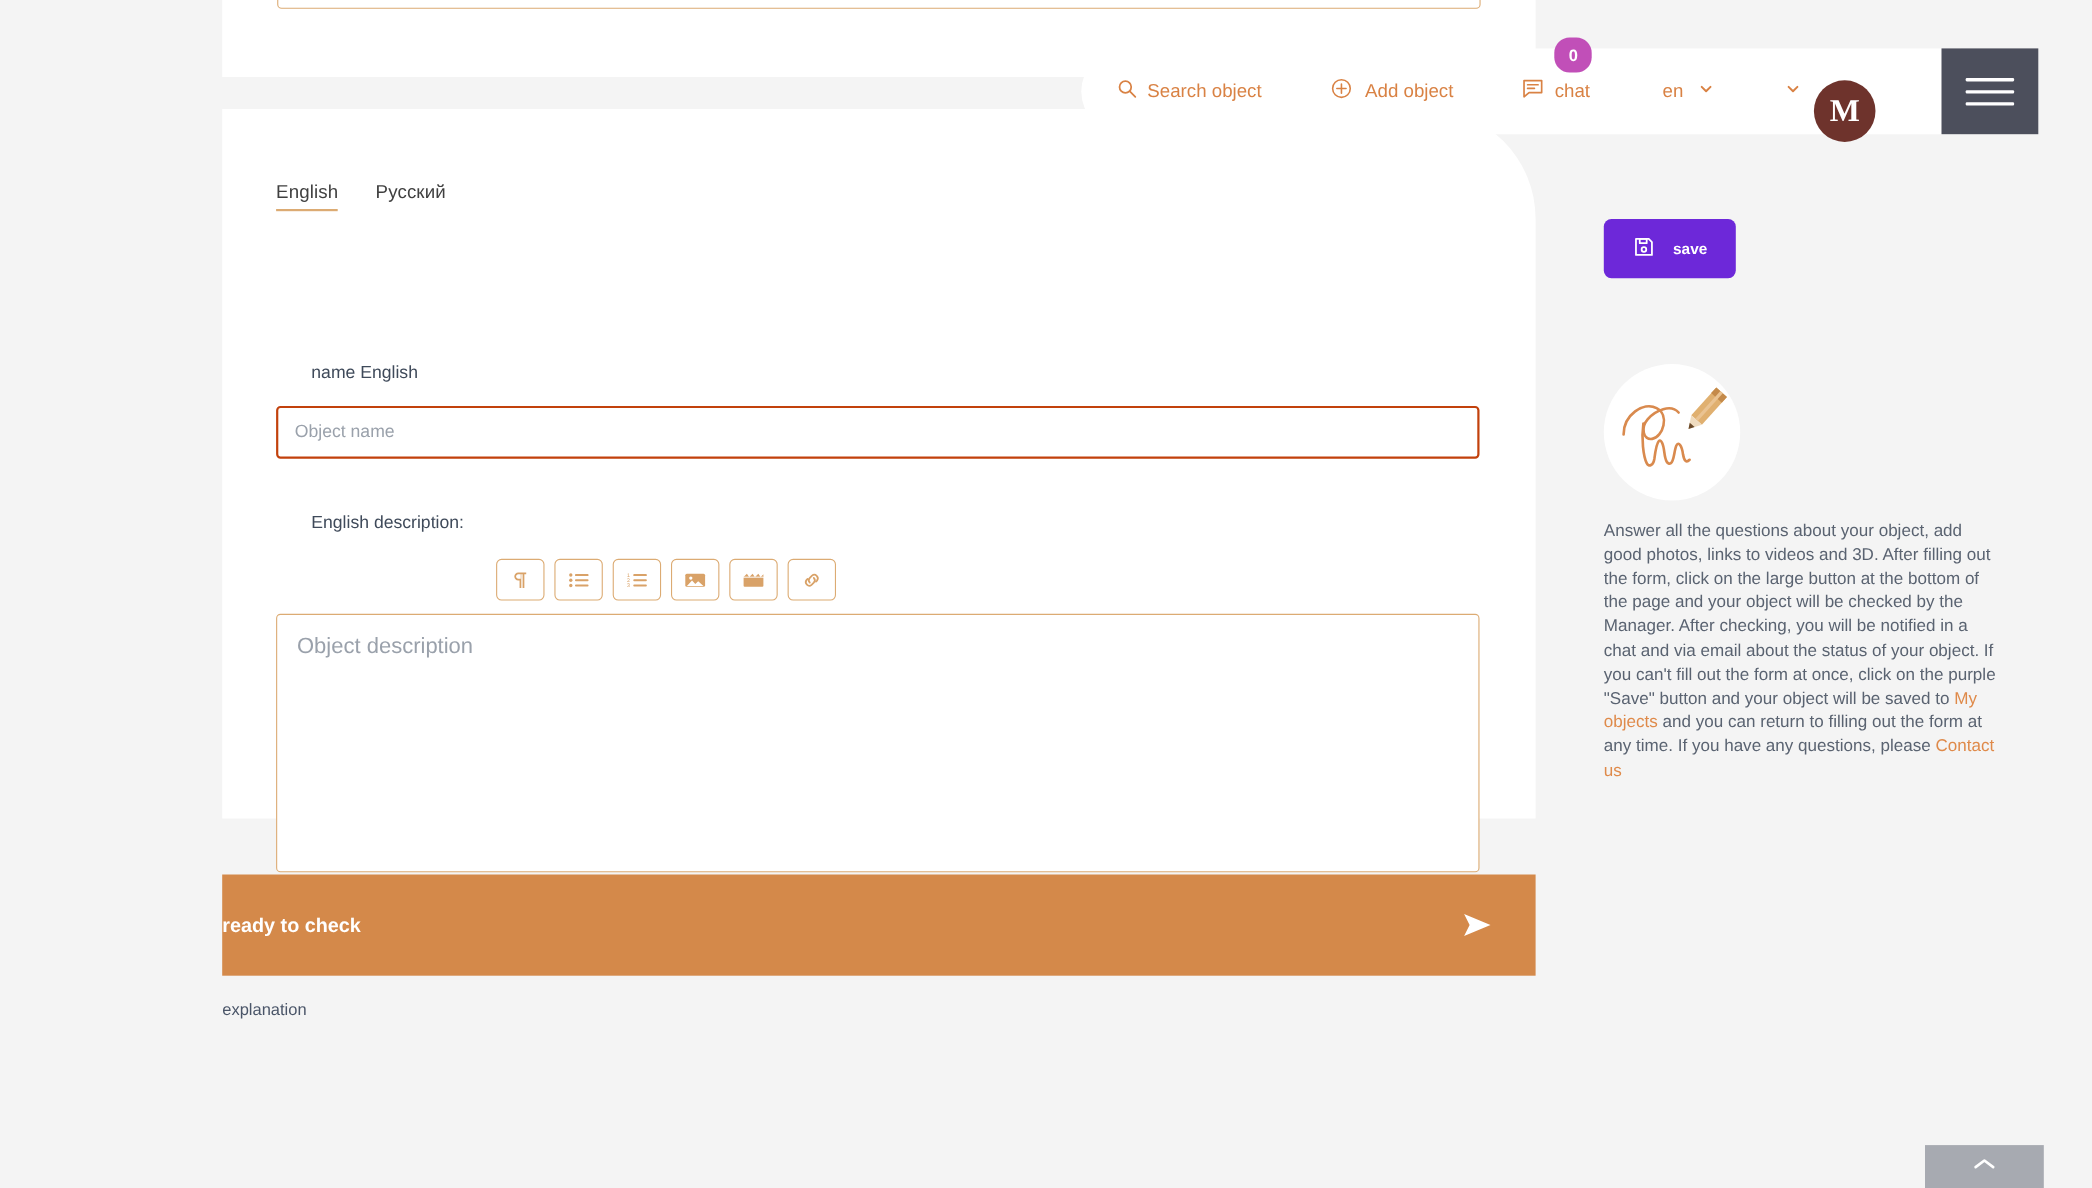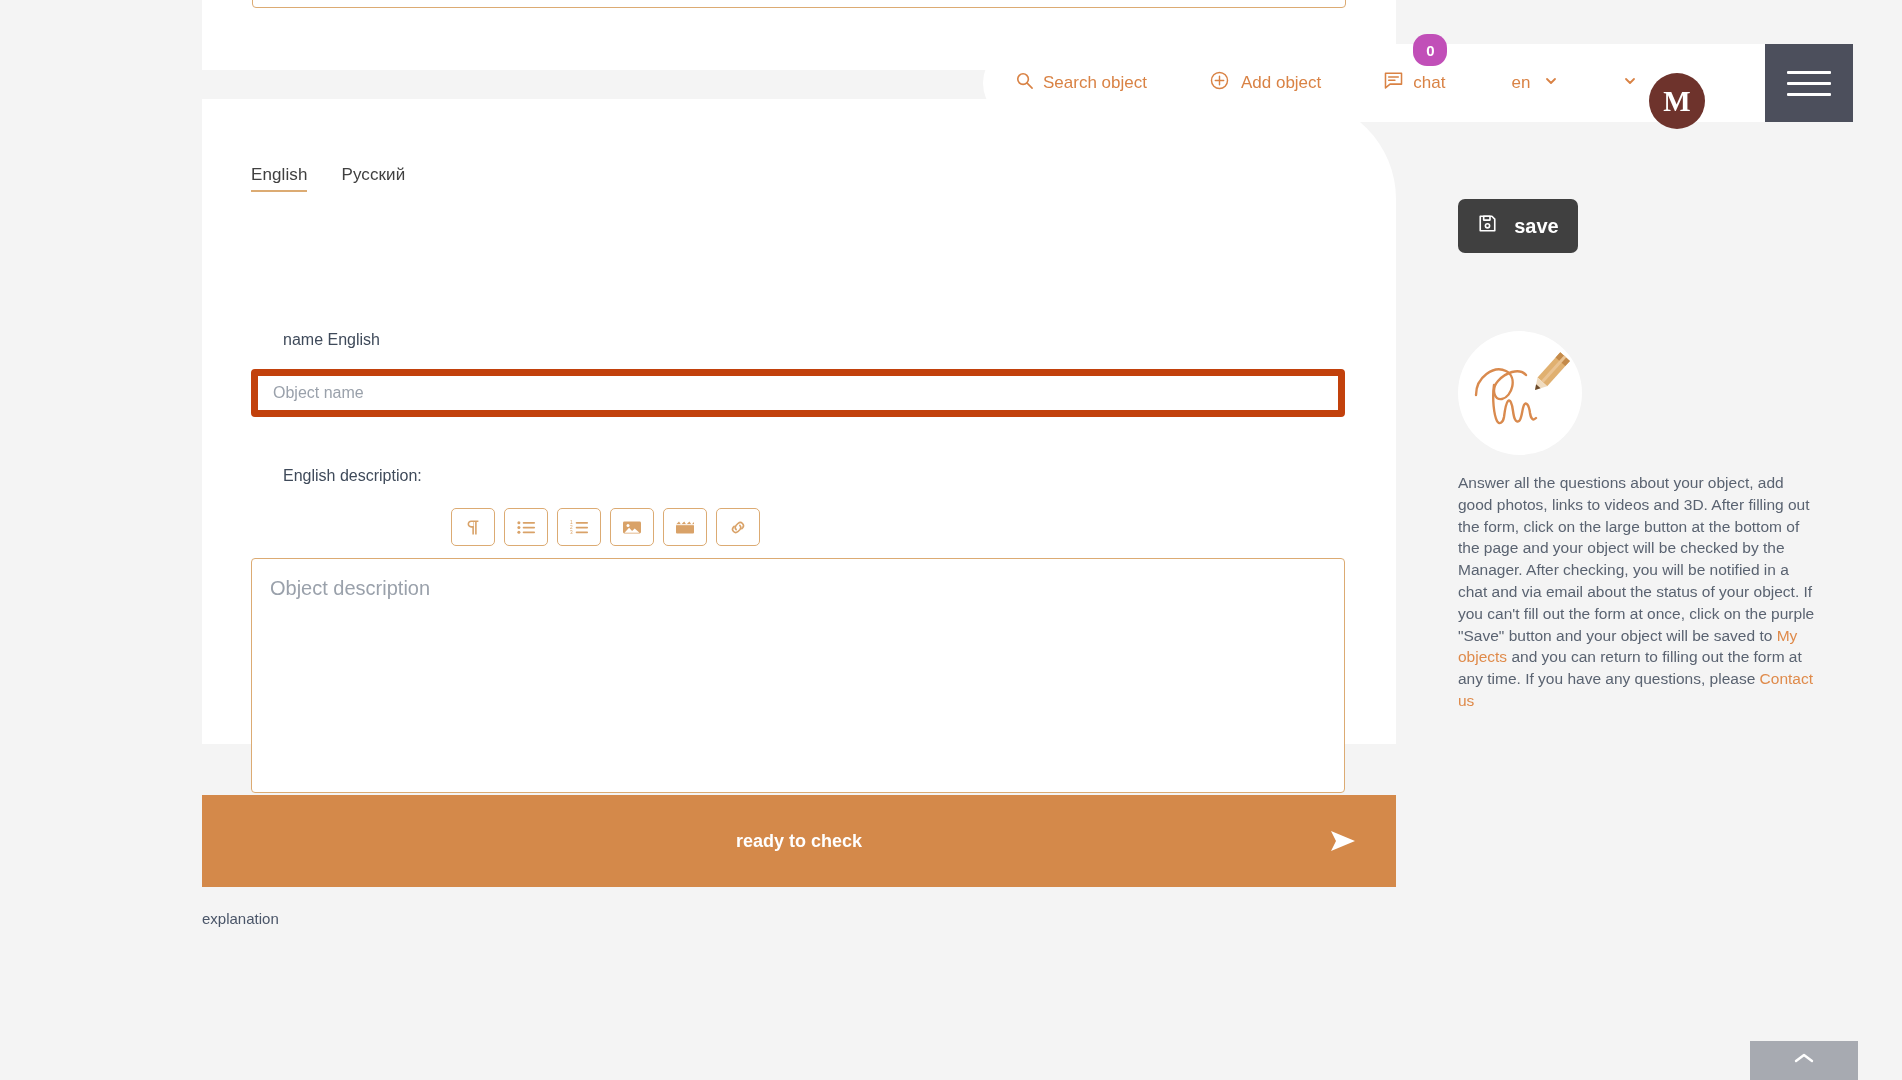--- a/index.html
+++ b/index.html
@@ -63,21 +63,21 @@
     color: #3f4a5a;
     margin-left: 32px;
   }
   .label-name { left: 49px; top: 232px; }
   .label-desc { left: 49px; top: 368px; }
 
   .text-input {
     position: absolute;
     left: 249px; top: 270px;
     width: 1094px; height: 48px;
-    border: 7px solid #c2410c;
+    border: 2px solid #c2410c;
     border-radius: 4px;
     background: #fff;
     font-family: "Liberation Sans", sans-serif;
     font-size: 16px;
     color: #4a5568;
     padding: 0 15px;
     outline: none;
   }
   .text-input::placeholder { color: #9aa1ab; }
 
@@ -190,25 +190,25 @@
     width: 44px; height: 3px;
     background: #fff;
     border-radius: 1px;
   }
 
   
   .save-btn {
     position: absolute;
     left: 1458px; top: 199px;
     width: 120px; height: 54px;
-    background: #404040;
+    background: #6d28d9;
     border: none;
     border-radius: 7px;
     color: #ffffff;
-    font-size: 20px;
+    font-size: 14px;
     font-weight: bold;
     display: flex;
     align-items: center;
     justify-content: center;
     gap: 16px;
     cursor: pointer;
     font-family: "Liberation Sans", sans-serif;
   }
 
   .signature {
@@ -235,21 +235,21 @@
   
   .ready-btn {
     position: absolute;
     left: 202px; top: 795px;
     width: 1194px; height: 92px;
     background: #d4894a;
     border: none;
     cursor: pointer;
     display: flex;
     align-items: center;
-    justify-content: center;
+    justify-content: flex-start;
     position: absolute;
   }
   .ready-btn .rb-label {
     color: #ffffff;
     font-size: 18px;
     font-weight: bold;
     font-family: "Liberation Sans", sans-serif;
   }
   .ready-btn .rb-arrow {
     position: absolute;

